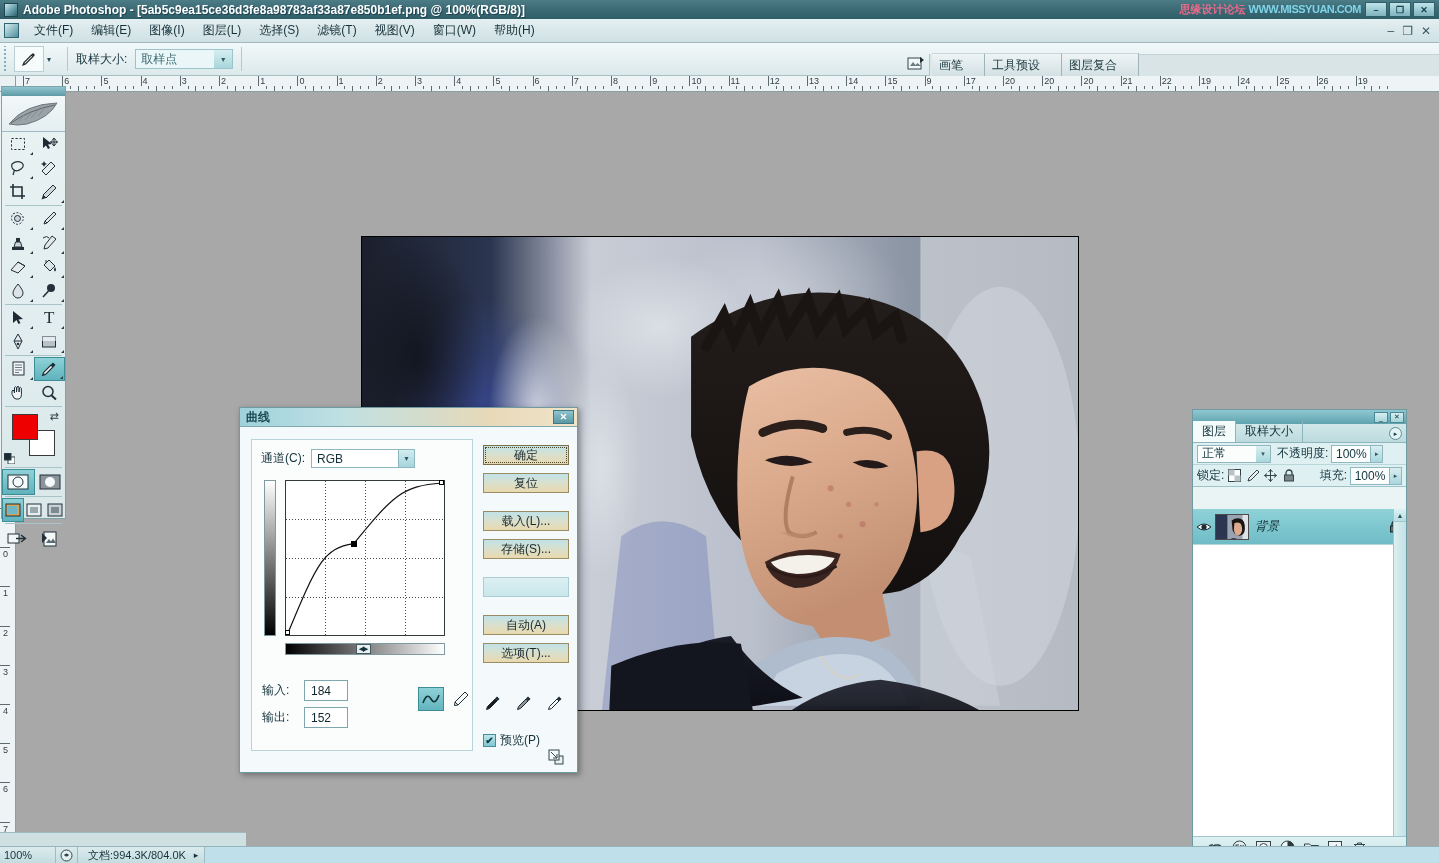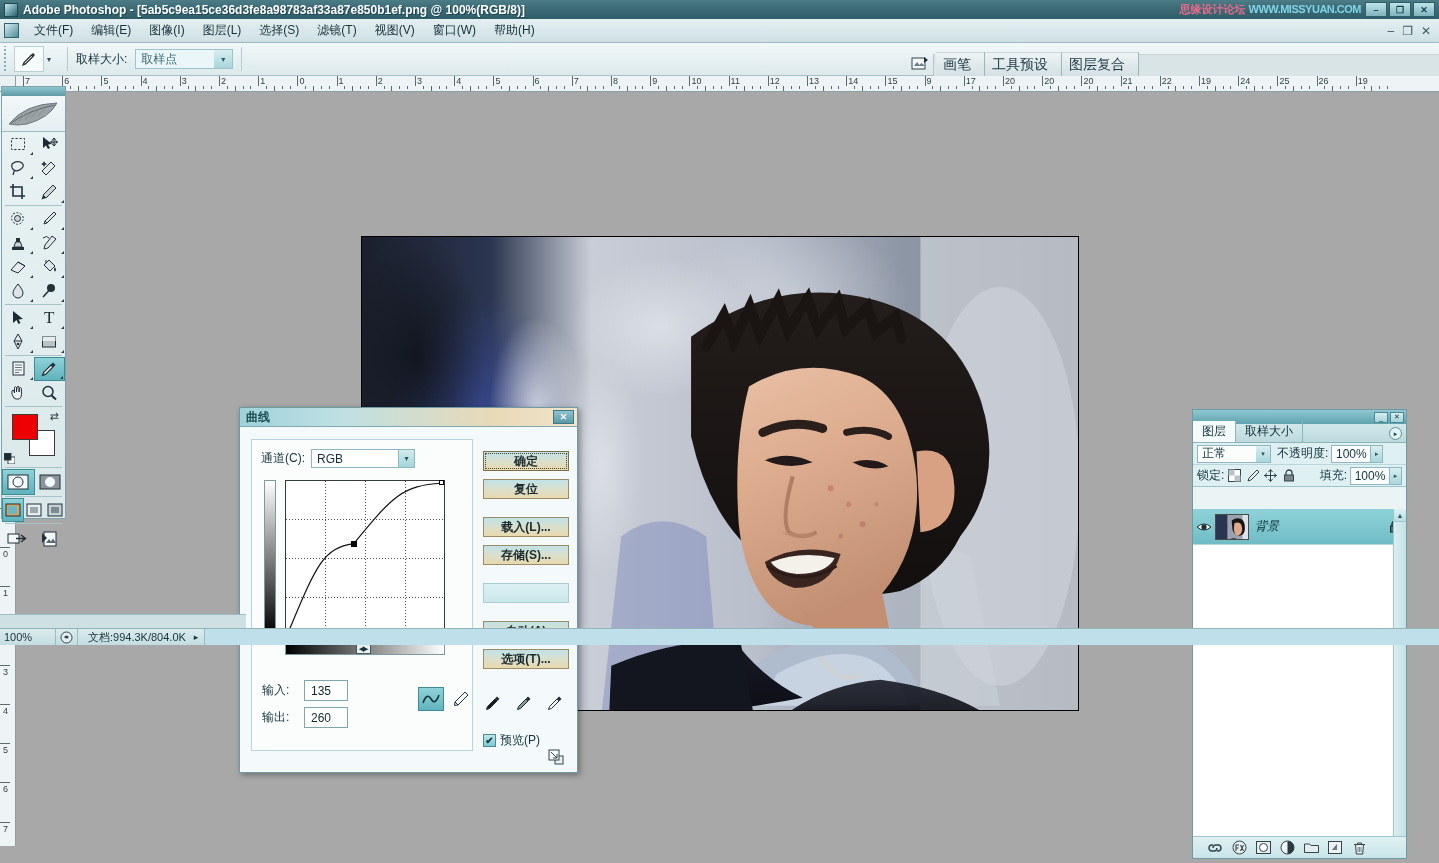--- a/index.html
+++ b/index.html
@@ -4,21 +4,21 @@
 <style>
   * { box-sizing: border-box; }
   html, body {
     margin: 0; padding: 0;
     width: 1439px; height: 863px;
     overflow: hidden;
     font-family: "Liberation Sans", sans-serif;
     font-size: 12px;
     background: #a8a8a8;
   }
-  #app { position: relative; width: 1439px; height: 645px; }
+  #app { position: relative; width: 1439px; height: 863px; }
 
   
   .titlebar {
     position: absolute; left: 0; top: 0; width: 1439px; height: 19px;
     background: linear-gradient(to bottom, #4c7c86 0%, #3e6d78 40%, #2f5d68 100%);
     color: #ffffff;
     display: flex; align-items: center;
     font-weight: bold; font-size: 12px;
     overflow: hidden;
   }
@@ -92,21 +92,21 @@
     width: 18px; height: 18px; background: linear-gradient(to bottom,#d6eef0,#a9d6dc);
     display: flex; align-items: center; justify-content: center; font-size: 8px; color:#2d5a63;
   }
   .palette-well {
     margin-left: auto; display: flex; align-items: flex-end; height: 33px;
   }
   .well-icon { width: 26px; height: 24px; display:flex; align-items:center; justify-content:center; }
   .well-tabs { display: flex; align-items: flex-end; background:#dce7e9; height: 22px;
     border-left: 1px solid #b4c6ca; padding-left: 2px; }
   .well-tab {
-    padding: 3px 13px 2px 7px; font-size: 14px; color: #223d45;
+    padding: 3px 21px 2px 7px; font-size: 12px; color: #223d45;
     background: linear-gradient(to bottom,#eef4f5,#d3e0e3);
     border-right: 1px solid #9fb4b9; border-top: 1px solid #c8d8db;
     white-space: nowrap;
   }
   .well-rest { flex: 1 1 auto; background: #d9e4e6; height: 22px; min-width: 300px; border-top:1px solid #c5d3d6;}
 
   
   .ruler-corner {
     position: absolute; left: 0; top: 76px; width: 16px; height: 16px;
     background: #e9f1f2; border-right: 1px solid #8d9ea2; border-bottom: 1px solid #8d9ea2;
@@ -249,21 +249,21 @@
   .io-row .box {
     width: 44px; height: 21px; border: 1px solid #7fa6ae; background: #ffffff;
     display: flex; align-items: center; padding-left: 6px; font-size: 12px; color: #10262d;
   }
   .curve-tools { position: absolute; left: 166px; top: 247px; display: flex; align-items: center; gap: 4px; }
   .ct-btn {
     width: 26px; height: 24px; display: flex; align-items: center; justify-content: center;
   }
   .ct-btn.sel { background: linear-gradient(to bottom,#8fd2d8,#63b4bd); border: 1px solid #3d8d98; }
 
-  .btncol { position: absolute; left: 243px; top: 24px; width: 86px; font-weight: bold; }
+  .btncol { position: absolute; left: 243px; top: 18px; width: 86px; }
   .dbtn {
     width: 86px; height: 20px; margin-bottom: 8px;
     background: linear-gradient(to bottom,#bfe2e8 0%,#d8e0cf 45%,#e9d9ae 100%);
     border: 1px solid #9a8c63; color: #1c2b30; font-size: 12px;
     display: flex; align-items: center; justify-content: center;
   }
   .dbtn.primary { border: 1px solid #7d6f48; outline: 1px dotted #4a4630; outline-offset: -3px; }
   .dbtn.disabled { background: linear-gradient(to bottom,#dcf0f2,#c9e7ea); border: 1px solid #a9cdd3; color: transparent; }
   .dbtn.gap { margin-bottom: 18px; }
   .eyedroppers { position: absolute; left: 243px; top: 266px; display: flex; gap: 11px; }
@@ -1042,25 +1042,25 @@
           <div class="cp" style="left: 67.8275px; top: 62.5882px;"></div>
           <div class="cp hollow" style="left: 156px; top: 2px;"></div>
         </div>
 
         <div class="grad-h">
           <div class="handle">◀▶</div>
         </div>
 
         <div class="io-row" style="left:10px; top:240px;">
           <span class="lbl">输入:</span>
-          <span class="box">135</span>
+          <span class="box">184</span>
         </div>
         <div class="io-row" style="left:10px; top:267px;">
           <span class="lbl">输出:</span>
-          <span class="box">260</span>
+          <span class="box">152</span>
         </div>
 
         <div class="curve-tools">
           <div class="ct-btn sel">
             <svg width="20" height="16" viewBox="0 0 20 16">
               <path d="M2 12 Q6 1 10 8 Q14 15 18 4" fill="none" stroke="#14333a" stroke-width="1.6"></path>
             </svg>
           </div>
           <div class="ct-btn">
             <svg width="18" height="18" viewBox="0 0 18 18">

